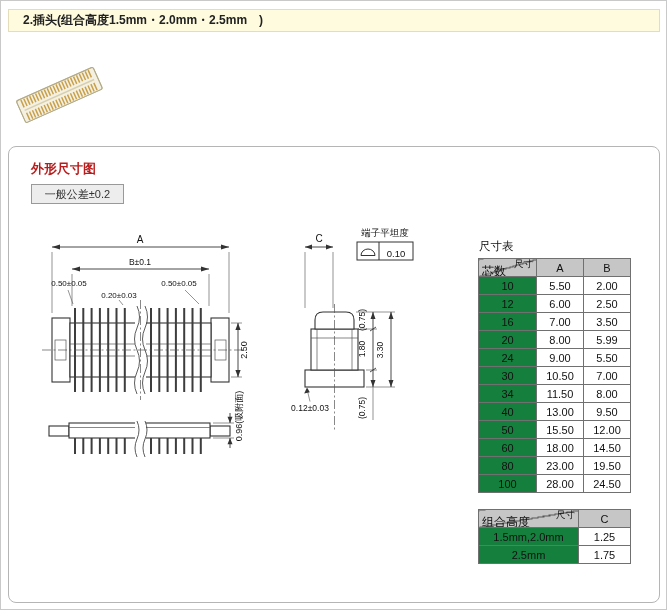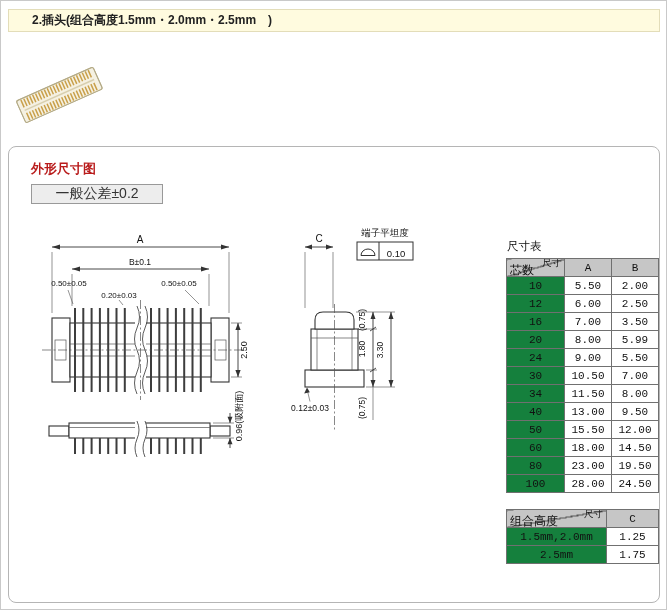--- a/index.html
+++ b/index.html
@@ -5,37 +5,37 @@
   * { margin:0; padding:0; box-sizing:border-box; }
   html,body { width:667px; height:610px; }
   body {
     position:relative; background:#ffffff; color:#111;
     font-family:"Liberation Sans","DejaVu Sans",sans-serif;
     border:1px solid #c9c9c9; overflow:hidden;
   }
   .banner {
     position:absolute; left:7px; top:8px; width:652px; height:23px;
     background:#FFFBDF; border:1px solid #E3DDB9;
-    display:flex; align-items:center; padding-left:23px;
+    display:flex; align-items:center; padding-left:14px;
     font-size:12px; font-weight:bold; color:#222;
   }
   .photo { position:absolute; left:10px; top:56px; width:96px; height:74px; }
   .box {
     position:absolute; left:7px; top:145px; width:652px; height:457px;
     background:#fff; border:1px solid #b5b5b5; border-radius:8px;
   }
   .heading { position:absolute; left:22px; top:13px; font-size:13px; font-weight:bold; color:#b91c1c; }
   .tol {
-    position:absolute; left:22px; top:37px; width:132px; height:20px;
+    position:absolute; left:22px; top:37px; width:93px; height:20px;
     background:#EDEDED; border:1px solid #999; color:#333;
-    font-size:14px; display:flex; align-items:center; justify-content:center;
+    font-size:11px; display:flex; align-items:center; justify-content:center;
   }
   .drawing { position:absolute; left:18px; top:73px; }
   svg { font-family:"Liberation Sans","DejaVu Sans",sans-serif; }
-  .tables { position:absolute; left:497px; top:92px; width:152px;font-family:Liberation Mono, monospace; }
+  .tables { position:absolute; left:469px; top:92px; width:152px; }
   .tbl-title { font-size:11.5px; color:#111; margin:0 0 4px 1px; }
   table { border-collapse:collapse; width:152px; font-size:11px; table-layout:fixed; }
   th,td { border:1px solid #707070; height:18px; text-align:center; padding:0; overflow:hidden; }
   th { background:#C6C6C6; font-weight:normal; }
   td.rowhead { background:#15803d; }
   .c-pins { width:58px; } .c-a { width:47px; } .c-b { width:47px; }
   .c-h { width:100px; } .c-c { width:52px; }
   th.diag {
     position:relative;
     background:linear-gradient(to bottom right,

